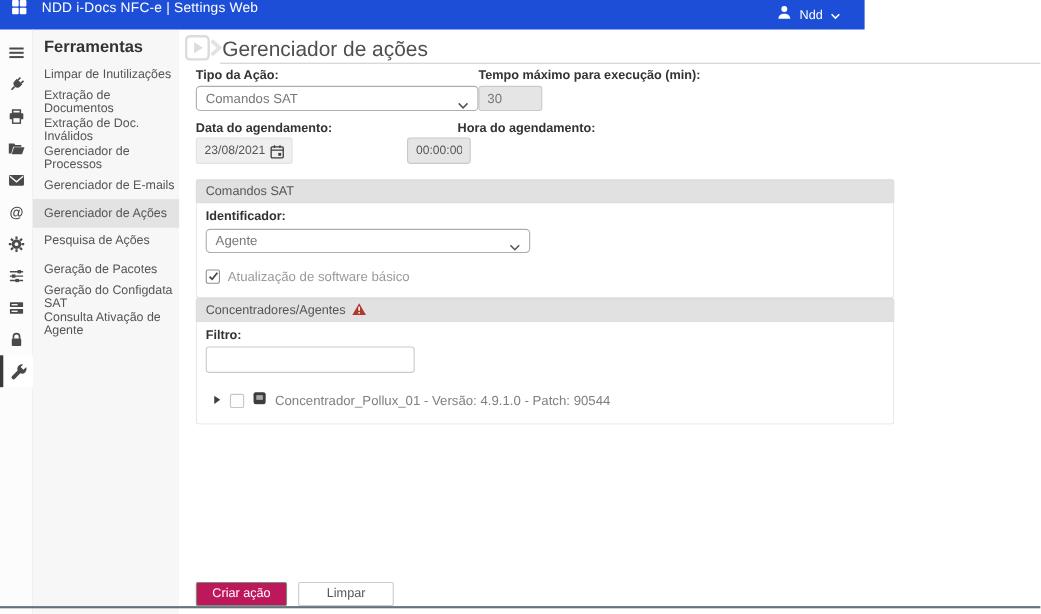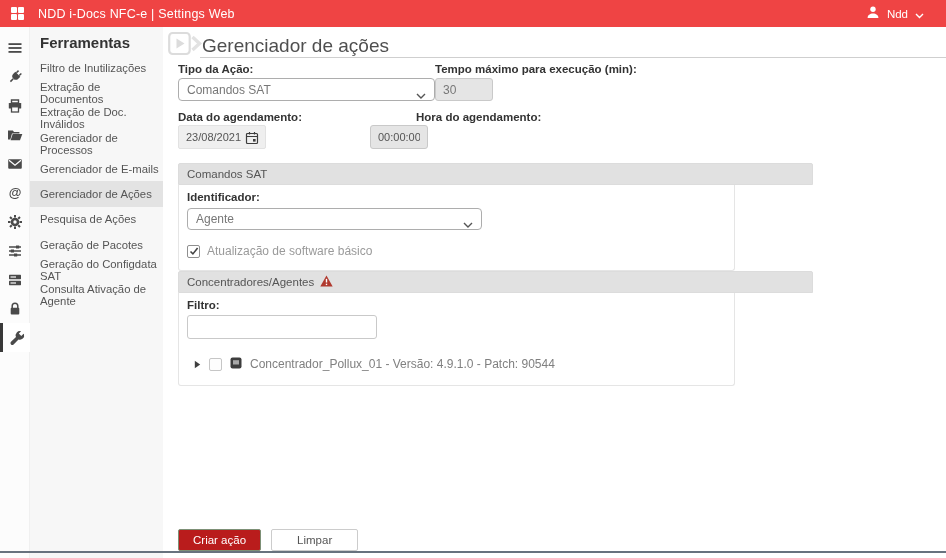--- a/index.html
+++ b/index.html
@@ -1,20 +1,20 @@
 <!DOCTYPE html>
 <html><head>
 <meta charset="utf-8">
 <style>
   * { box-sizing: border-box; margin: 0; padding: 0; }
   html,body { width: 946px; height: 558px; overflow: hidden; }
   body { font-family: "Liberation Sans", "DejaVu Sans", sans-serif; background: #fff; position: relative; }
 
   
-  .topbar { position: absolute; left:0; top:0; width:946px; height:27px; background:#ef4444; display:flex; align-items:center; }
+  .topbar { position: absolute; left:0; top:0; width:786px; height:27px; background:#1d4ed8; display:flex; }
   .topbar .grid-icon { margin-left:11px; width:13px; height:13px; display:grid; grid-template-columns:6px 6px; grid-template-rows:6px 6px; gap:1px; }
   .topbar .grid-icon i { background:#fff; border-radius:1px; }
   .topbar .app-title { color:#fff; font-size:12.5px; margin-left:14px; letter-spacing:.2px; }
   .topbar .user-area { position:absolute; right:22px; top:0; height:27px; display:flex; align-items:center; gap:7px; cursor:pointer; }
   .topbar .user-name { color:#fff; font-size:11.5px; }
 
   
   .iconstrip { position:absolute; left:0; top:27px; width:30px; height:531px; background:#fcfcfc; border-right:1px solid #f0f0f0; }
   .strip-item { width:30px; height:29px; display:flex; align-items:center; justify-content:center; cursor:pointer; }
   .strip-item.first { margin-top:6px; }
@@ -36,38 +36,38 @@
 
   .lbl { position:absolute; font-size:11.5px; font-weight:bold; color:#333; }
   .selectbox { position:absolute; height:23px; border:1px solid #adadad; border-radius:4px; background:#fff; display:flex; align-items:center; padding:0 8px; font-size:12px; color:#777; cursor:pointer; }
   .selectbox .chev { position:absolute; right:8px; top:9px; }
   .txtinput { position:absolute; height:23px; border:1px solid #c9c9c9; border-radius:3px; font-size:12px; color:#777; padding:0 7px; font-family:"Liberation Sans", sans-serif; outline:none; background:#e5e5e5; }
   .dateinput { position:absolute; left:15px; top:98px; width:88px; height:24px; background:#efefef; border:1px solid #e2e2e2; border-radius:2px; display:flex; align-items:center; padding:0 7px; font-size:11px; color:#555; cursor:pointer; }
   .dateinput .cal { position:absolute; right:6px; top:5px; }
   .timeinput { left:207px; top:98px; width:58px; height:24px; font-size:11px; color:#555; }
 
   .panel-header { position:absolute; left:15px; width:635px; height:22px; background:#e1e1e1; border:1px solid #dcdcdc; border-radius:2px 2px 0 0; display:flex; align-items:center; padding-left:8px; font-size:11.5px; color:#555; gap:6px; }
-  .panel-body { position:absolute; left:15px; width:557px; background:#fff; border:1px solid #e5e5e5; border-top:none; border-radius:0 0 3px 3px; padding:6px 8px 12px; }
+  .panel-body { position:absolute; left:15px; width:635px; background:#fff; border:1px solid #e5e5e5; border-top:none; border-radius:0 0 3px 3px; padding:6px 8px 12px; }
 
   .inline-lbl { font-size:11.5px; font-weight:bold; color:#333; display:block; }
   .sel-inline { position:relative; width:295px; height:22px; border:1px solid #adadad; border-radius:4px; display:flex; align-items:center; padding:0 8px; font-size:12px; color:#777; margin-top:5px; cursor:pointer; }
   .sel-inline .chev { position:absolute; right:8px; top:8px; }
 
   .chkrow { display:flex; align-items:center; gap:7px; margin-top:14px; }
   .checkbox { width:13px; height:13px; border:1px solid #8f8f8f; border-radius:2px; background:#fff; display:flex; align-items:center; justify-content:center; cursor:pointer; }
   .checkbox.unchecked { border-color:#c6c6c6; background:#fdfdfd; }
   .chk-label { font-size:12px; color:#9a9a9a; }
 
   .filter-input { position:relative; display:block; width:190px; height:24px; border:1px solid #c9c9c9; border-radius:3px; margin-top:4px; font-size:12px; color:#555; padding:0 7px; font-family:"Liberation Sans", sans-serif; outline:none; }
   .treerow { display:flex; align-items:center; gap:8px; margin-top:16px; padding-left:7px; }
   .tree-label { font-size:12px; color:#808080; }
 
   .btn-row { position:absolute; left:15px; top:502px; display:flex; gap:10px; }
   .btn { height:22px; font-size:11.5px; border-radius:2px; cursor:pointer; font-family:"Liberation Sans", sans-serif; }
-  .btn-primary { background:#b91c1c; border:1px solid #7d9076; color:#fff; padding:0 14px; }
+  .btn-primary { background:#be185d; border:1px solid #7d9076; color:#fff; padding:0 14px; }
   .btn-secondary { background:#fff; border:1px solid #ccc; color:#555; padding:0 25px; }
 
   .window-edge { position:absolute; left:0; top:551px; width:946px; height:2px; background:#68727e; }
 </style>
 </head>
 <body>
 
 <div class="topbar">
   <div class="grid-icon">
       <i></i>
@@ -172,21 +172,21 @@
   <div class="strip-item active">
     <svg width="16" height="16" viewBox="0 0 16 16">
         <path d="M15 4.3a4.2 4.2 0 0 1-5.5 5.1l-4.9 5a1.8 1.8 0 0 1-2.6-2.6l5-4.9A4.2 4.2 0 0 1 12.1 1.3L9.8 3.6l2.5 2.5L14.6 3.8z" fill="#4a4a4a"></path>
       </svg>
   </div>
 </div>
 
 <div class="sidebar">
   <div class="sidebar-header">Ferramentas</div>
   <div class="sb-items">
-    <div class="sb-item">Filtro de Inutilizações</div>
+    <div class="sb-item">Limpar de Inutilizações</div>
     <div class="sb-item">Extração de Documentos</div>
     <div class="sb-item">Extração de Doc. Inválidos</div>
     <div class="sb-item">Gerenciador de Processos</div>
     <div class="sb-item">Gerenciador de E-mails</div>
     <div class="sb-item active">Gerenciador de Ações</div>
     <div class="sb-item">Pesquisa de Ações</div>
     <div class="sb-item">Geração de Pacotes</div>
     <div class="sb-item">Geração do Configdata SAT</div>
     <div class="sb-item">Consulta Ativação de Agente</div>
   </div>

